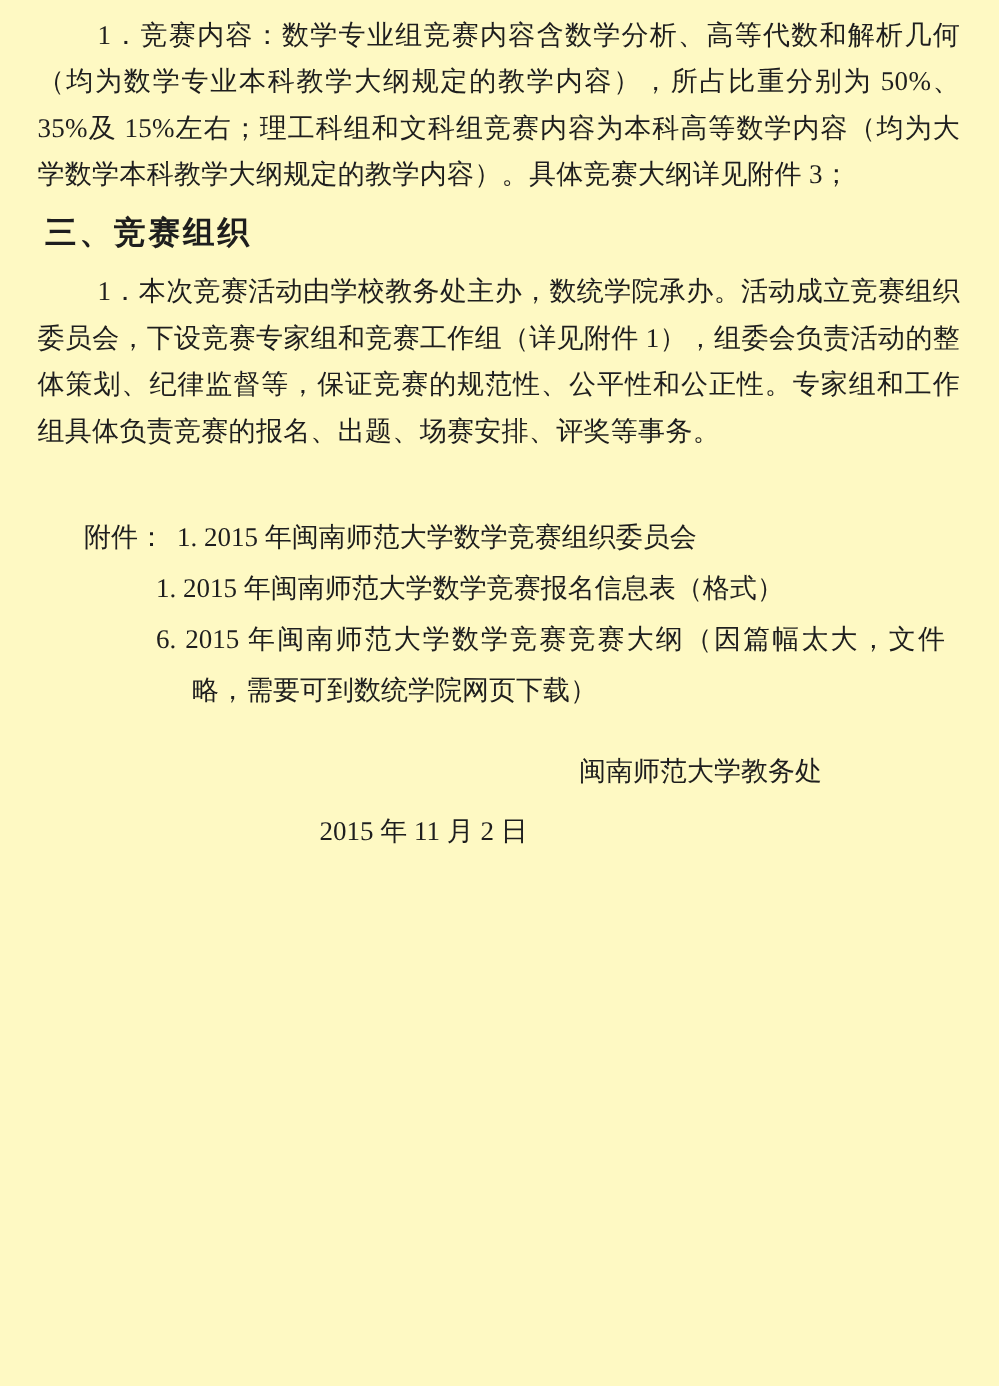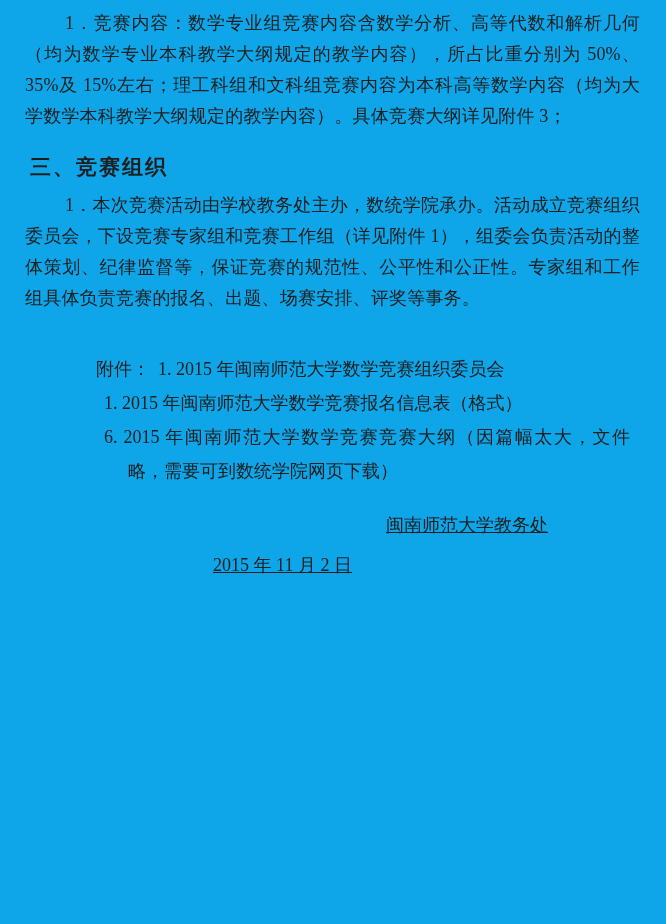--- a/index.html
+++ b/index.html
@@ -4,69 +4,67 @@
 <style>
   html, body {
     margin: 0;
     padding: 0;
     background: #ffffff;
   }
   .page {
     position: relative;
     width: 666px;
     height: 924px;
-    background: #0ea5e9;
+    background: #fef9c3;
     overflow: hidden;
     font-family: "Liberation Serif", "DejaVu Serif", serif;
     color: #1e1e1e;
   }
   .content {
     padding: 8px 26px 0 25px;
   }
   .body-para {
     margin: 0;
     font-size: 18px;
     line-height: 31px;
     text-align: justify;
     text-indent: 40px;
     letter-spacing: 0.2px;
   }
   .section-heading {
-    margin: 20px 0 8px 5px;
+    margin: 9px 0 8px 5px;
     font-size: 21px;
     line-height: 30px;
     font-weight: bold;
     font-family: "Liberation Sans", "DejaVu Sans", sans-serif;
     letter-spacing: 2px;
   }
   .attachments {
     margin-top: 38px;
     font-size: 18px;
     line-height: 34px;
   }
   .att-row-first {
     padding-left: 31px;
     text-align: left;
   }
   .att-label {
     margin-right: 8px;
-    margin-left: 40px;
   }
   .att-row-rest {
     padding-left: 103px;
     text-indent: -24px;
     padding-right: 10px;
     text-align: justify;
   }
   .att-row-rest .att-text {
     display: inline;
   }
   .signature-block {
     margin-top: 22px;
-    text-decoration: underline;
   }
   .signature-org {
     text-align: right;
     padding-right: 92px;
     font-size: 18px;
     line-height: 30px;
   }
   .signature-date {
     text-align: center;
     padding-right: 100px;

